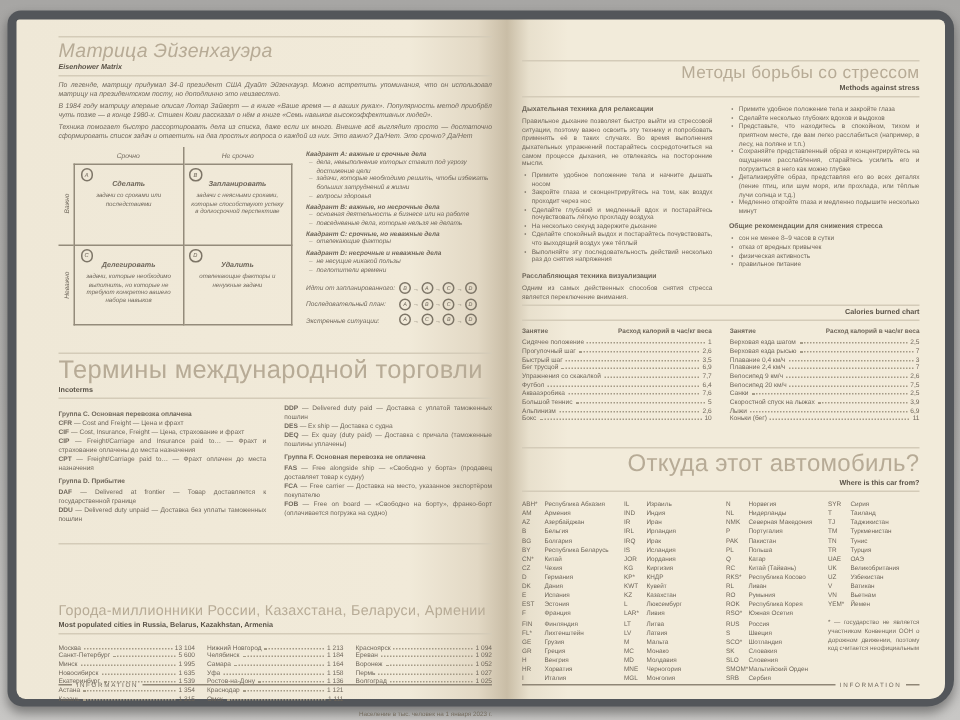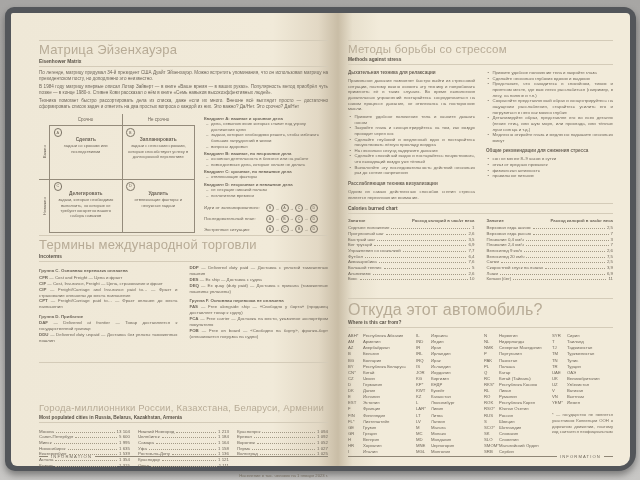--- a/index.html
+++ b/index.html
@@ -22,21 +22,21 @@
   }
   .page-right{
     width:292px;border-radius:0 4px 10px 0;
     background:linear-gradient(90deg,#c9bda6 0%,#e8e0cd 5%,#f2ebda 14%,#f2ebda 100%);
   }
   .sec{position:absolute;left:28px;right:10px;}
   .page-right .sec{left:10px;right:17px;}
   .sec-rule{border-top:1px solid #d4cbb8;}
   .sec-title{font-size:13px;line-height:1.1;color:#b7ab96;letter-spacing:.2px;margin-top:2px;}
   .sec-sub{font-size:4.8px;font-weight:bold;color:#5a5348;margin-top:1.5px;padding-bottom:2px;border-bottom:1px solid #d4cbb8;}
-  .ralign .sec-title,.ralign .sec-sub{text-align:left;}
+  .ralign .sec-title,.ralign .sec-sub{text-align:right;}
   .body-txt{font-size:4.6px;line-height:1.32;text-align:justify;}
   .para{margin:0 0 2px 0;}
   
   .matrix-wrap{display:flex;gap:9px;margin-top:4px;}
   .matrix{border-collapse:collapse;table-layout:fixed;}
   .matrix td{padding:0;}
   .mh{width:72px;height:10px;font-size:4.5px;text-align:center;vertical-align:middle;color:#6f675b;}
   .mh2{border-left:1px solid #948b7b;}
   .mv{width:10px;font-size:4.4px;text-align:center;vertical-align:middle;}
   .mv span{writing-mode:vertical-rl;transform:rotate(180deg);display:inline-block;}
@@ -102,21 +102,21 @@
 </style>
 </head>
 <body>
 
 <div class="cover"></div>
 
 <div class="spread">
 
   <div class="page page-left">
 
-    <div class="sec" style="top:27px;">
+    <div class="sec" style="top:11px;font-style:italic;">
       <div class="sec-rule"></div>
       <div class="sec-title">Матрица Эйзенхауэра</div>
       <div class="sec-sub">Eisenhower Matrix</div>
 
       <div class="body-txt" style="margin-top:3px;">
 
       <p class="para">По легенде, матрицу придумал 34-й президент США Дуайт Эйзенхауэр. Можно встретить упоминания, что он использовал матрицу на президентском посту, но доподлинно это неизвестно.</p>
           <p class="para">В 1984 году матрицу впервые описал Лотар Зайверт — в книге «Ваше время — в ваших руках». Популярность метод приобрёл чуть позже — в конце 1980-х. Стивен Кови рассказал о нём в книге «Семь навыков высокоэффективных людей».</p>
           <p class="para">Техника помогает быстро рассортировать дела из списка, даже если их много. Внешне всё выглядит просто — достаточно сформировать список задач и ответить на два простых вопроса о каждой из них. Это важно? Да/Нет. Это срочно? Да/Нет</p>
         </div>
@@ -255,21 +255,21 @@
                 <span class="arr">→</span>
                 <span class="cl">D</span>
               </div>
             </div>
         </div>
       </div>
     </div>
 
     <div class="sec" style="top:222px;">
       <div class="sec-rule"></div>
-      <div class="sec-title" style="font-size:13px;">Термины международной торговли</div>
+      <div class="sec-title" style="font-size:17px;">Термины международной торговли</div>
       <div class="sec-sub">Incoterms</div>
       <div class="terms-cols">
         <div class="terms-col">
 
             <div class="term-line">
               <span class="t-head">Группа C. Основная перевозка оплачена</span>
               
               <span class="t-text"></span>
             </div>
 

